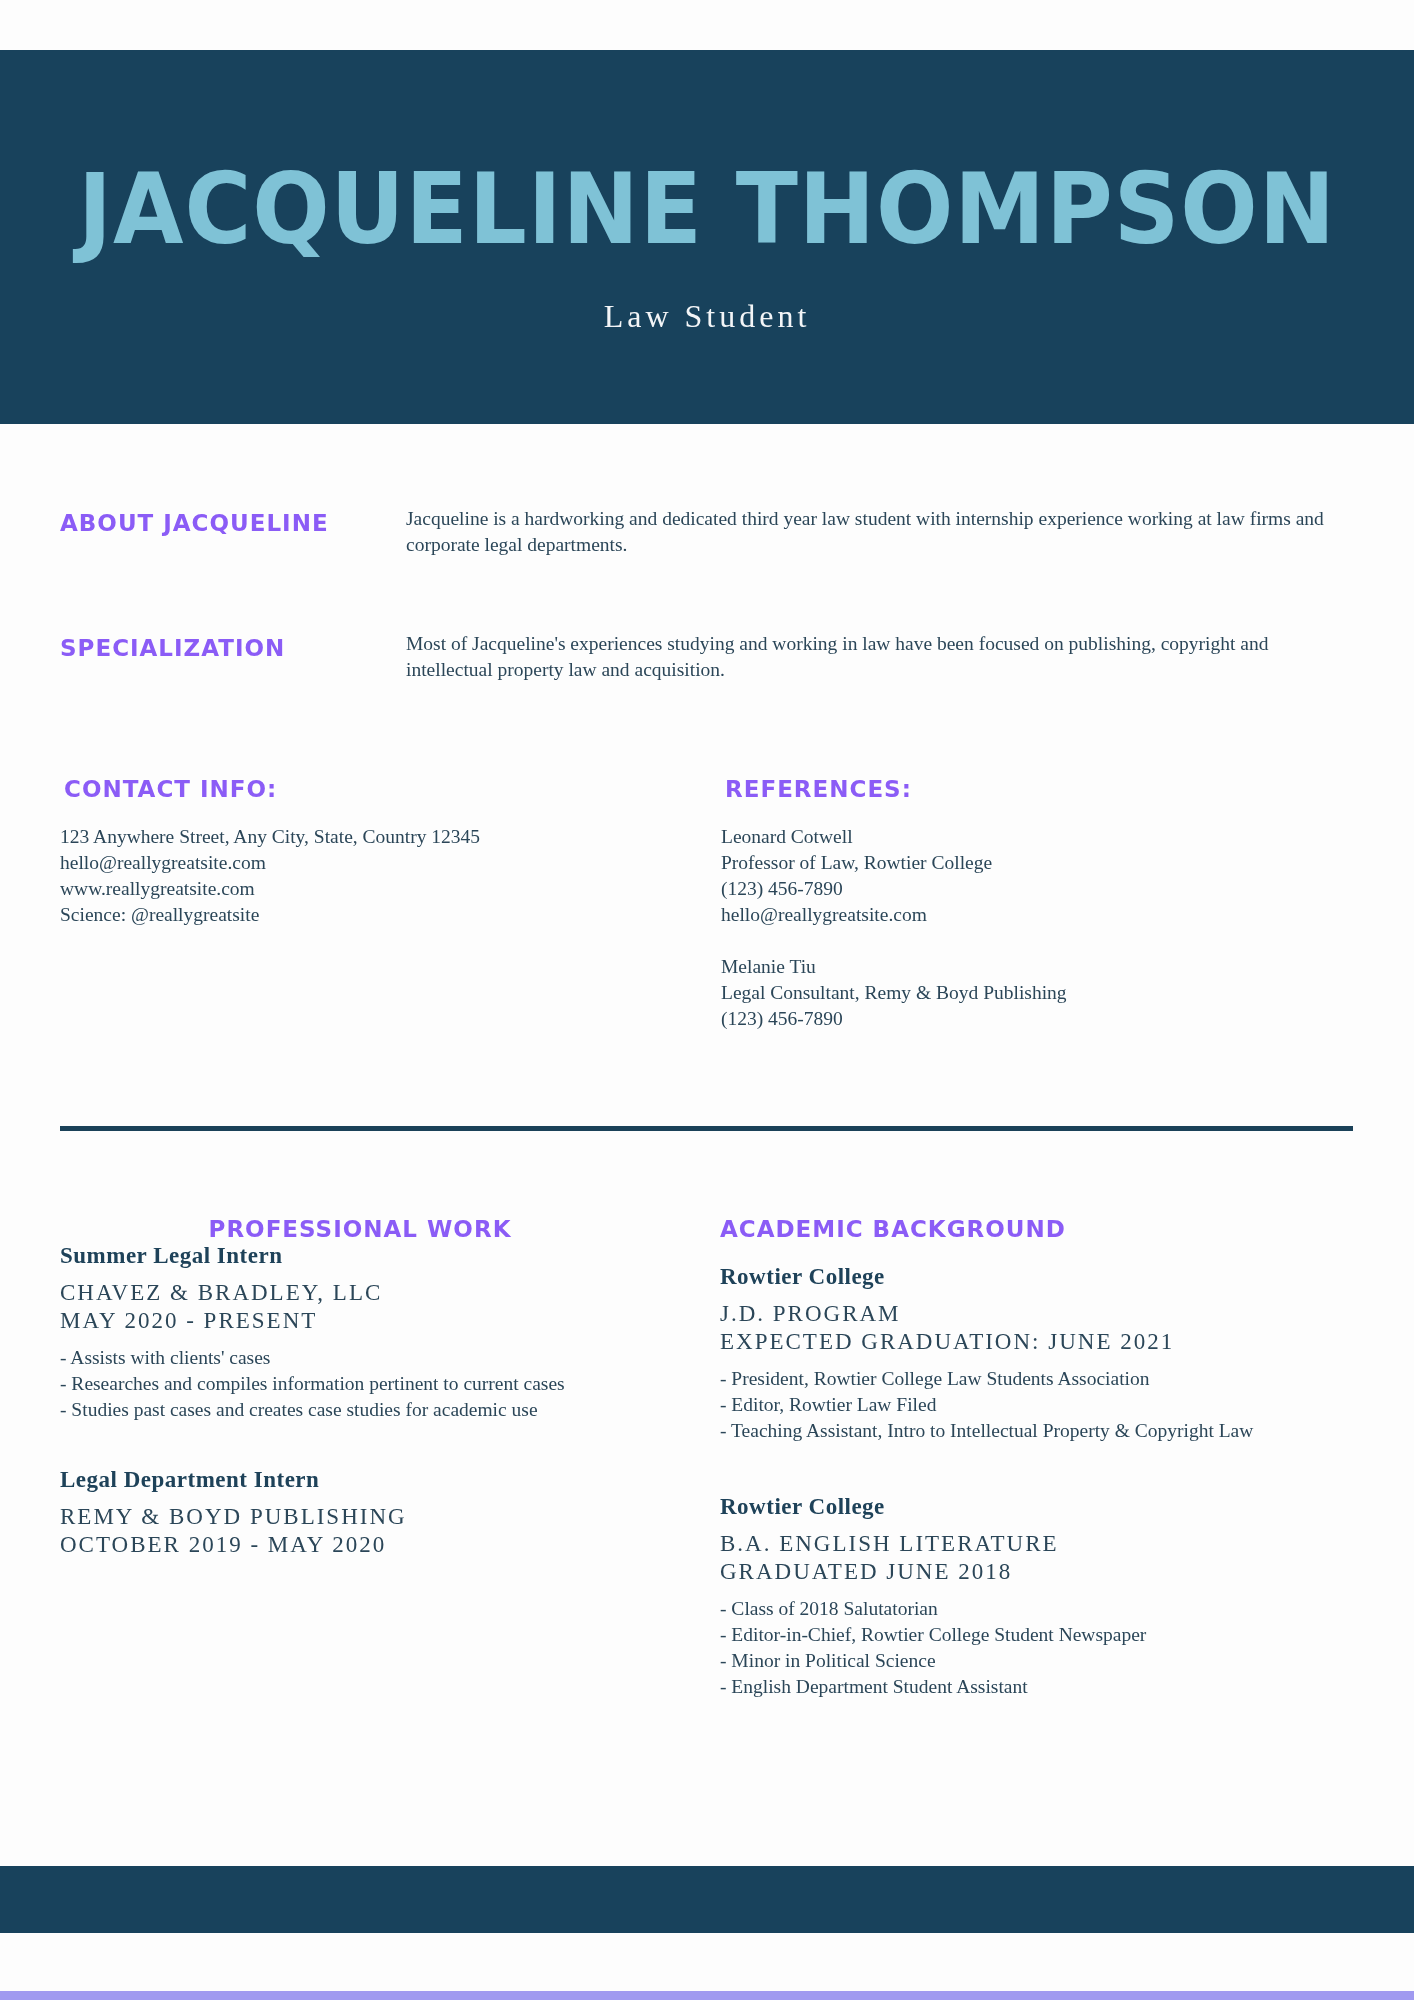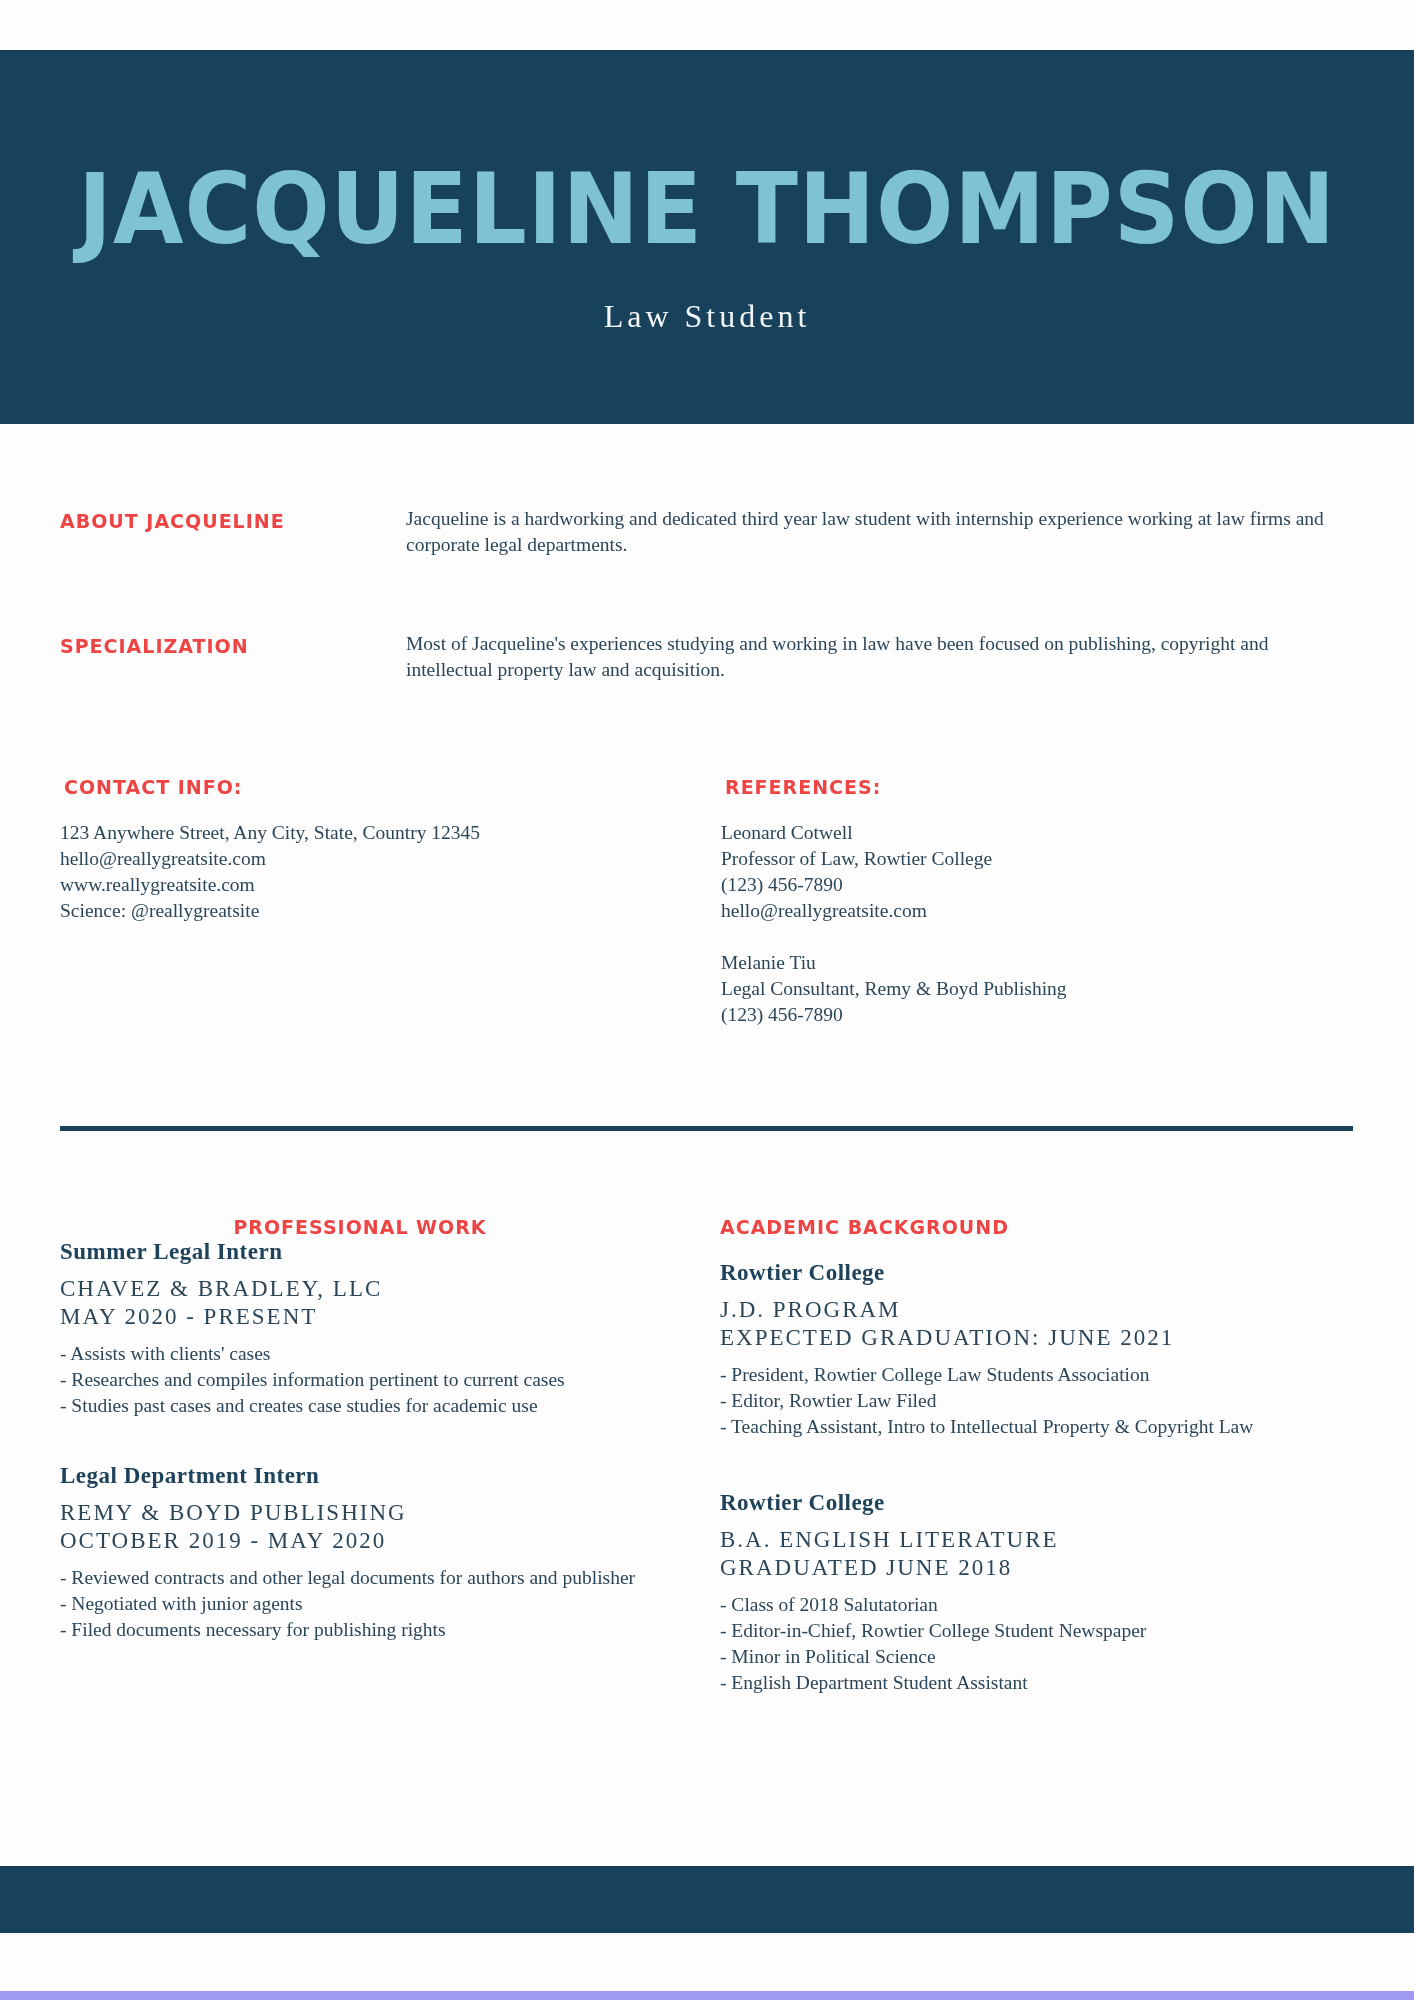--- a/index.html
+++ b/index.html
@@ -7,21 +7,21 @@
   body { position: relative; font-family: "DejaVu Serif", "Liberation Serif", serif; color: #24435a; }
 
   .header-band { position: absolute; left: 0; top: 50px; width: 1414px; height: 374px; background: #18425c; }
   .name-title { position: absolute; left: 0; width: 1414px; top: 160px; text-align: center;
     font-family: "DejaVu Sans", "Liberation Sans", sans-serif; font-weight: bold;
     font-size: 98px; letter-spacing: 1px; color: #7fc2d6; line-height: 1; transform: scaleX(0.93); }
   .job-subtitle { position: absolute; left: 0; width: 1414px; top: 298px; text-align: center;
     font-family: "Liberation Serif", serif; font-size: 32px; letter-spacing: 4px; color: #f3f5f7; }
 
   .heading { font-family: "DejaVu Sans", "Liberation Sans", sans-serif; font-weight: bold;
-    color: #ef4444; letter-spacing: 1px; font-size: 19px; text-transform: uppercase; }
+    color: #8b5cf6; letter-spacing: 1px; font-size: 23px; text-transform: uppercase; }
   .body-text { font-family: "Liberation Serif", serif; font-size: 19.5px; line-height: 26px; color: #2b4658; }
 
   .row { position: absolute; left: 60px; width: 1300px; }
   .row .heading { position: absolute; left: 0; top: 0; }
   .row .body-text { position: absolute; left: 346px; top: -4px; width: 950px; }
 
   .col { position: absolute; }
   .col .heading { margin-bottom: 22px; }
   .blank-line { height: 26px; }
 
@@ -87,25 +87,20 @@
     <div class="entry-bullets">
       <div class="body-text">- Assists with clients' cases</div>
       <div class="body-text">- Researches and compiles information pertinent to current cases</div>
       <div class="body-text">- Studies past cases and creates case studies for academic use</div>
     </div>
   </div>
   <div class="entry">
     <div class="entry-title">Legal Department Intern</div>
     <div class="entry-sub">REMY &amp; BOYD PUBLISHING</div>
     <div class="entry-sub">OCTOBER 2019 - MAY 2020</div>
-    <div class="entry-bullets">
-      <div class="body-text">- Reviewed contracts and other legal documents for authors and publisher</div>
-      <div class="body-text">- Negotiated with junior agents</div>
-      <div class="body-text">- Filed documents necessary for publishing rights</div>
-    </div>
   </div>
 </section>
 
 <section class="col" style="left:720px; top:1216px; width:660px;">
   <h2 class="heading" style="">ACADEMIC BACKGROUND</h2>
   <div class="entry" style="margin-bottom:50px;">
     <div class="entry-title">Rowtier College</div>
     <div class="entry-sub">J.D. PROGRAM</div>
     <div class="entry-sub">EXPECTED GRADUATION: JUNE 2021</div>
     <div class="entry-bullets">

